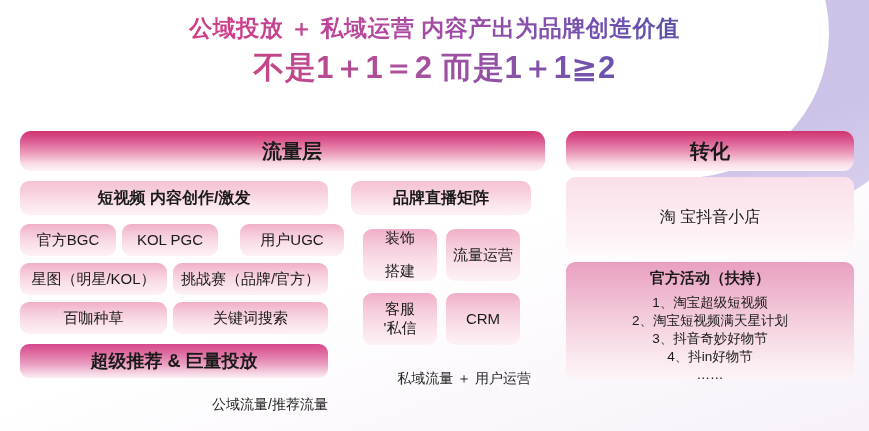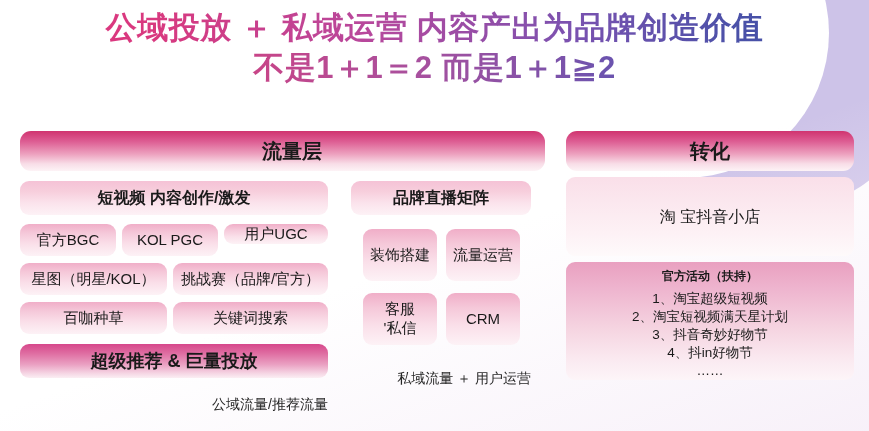--- a/index.html
+++ b/index.html
@@ -57,21 +57,21 @@
   }
   .title-line {
     font-weight: bold;
     letter-spacing: 0.5px;
     background-clip: text;
     -webkit-background-clip: text;
     color: transparent;
     white-space: nowrap;
   }
   #title-line-1 {
-    font-size: 31px;
+    font-size: 23px;
     line-height: 40px;
     background-image: linear-gradient(90deg,
         #e0357f 0%, #d8397f 18%, #b8489c 42%, #7a52b0 66%, #4a51a8 85%, #3b4fa3 100%);
   }
   #title-line-2 {
     font-size: 31px;
     line-height: 40px;
     background-image: linear-gradient(90deg,
         #e0357f 0%, #d4407f 22%, #a8509e 48%, #6c53ae 70%, #3b4fa3 100%);
   }
@@ -131,21 +131,21 @@
     white-space: nowrap;
   }
   .stack-line { display: block; }
   .list-line {
     display: block;
     font-size: 13.5px;
     line-height: 18px;
     color: #1a1a1a;
   }
   .panel-title {
-    font-size: 12px;
+    font-size: 15px;
     font-weight: bold;
     color: #1a1a1a;
   }
 </style>
 </head>
 <body>
 
 <div id="bg-deco">
   <div id="deco-circle-lavender"></div>
   <div id="deco-circle-white"></div>
@@ -156,35 +156,35 @@
   <div class="title-line" id="title-line-1">公域投放 ＋ 私域运营  内容产出为品牌创造价值</div>
   <div class="title-line" id="title-line-2">不是1＋1＝2  而是1＋1≧2</div>
 </div>
 
 <div class="pbox pbox--header" style="left:20px; top:131px; width:525px; height:40px;padding-left:19px;">流量层</div>
 
 <div class="pbox pbox--sub" style="left:20px; top:181px; width:308px; height:34px;">短视频 内容创作/激发</div>
 
 <div class="pbox pbox--item" style="left:20px; top:224px; width:96px; height:32px;">官方BGC</div>
 <div class="pbox pbox--item" style="left:122px; top:224px; width:96px; height:32px;">KOL PGC</div>
-<div class="pbox pbox--item" style="left:224px; top:224px; width:104px; height:20px;">用户UGC</div>
+<div class="pbox pbox--item" style="left:240px; top:224px; width:104px; height:32px;">用户UGC</div>
 
 <div class="pbox pbox--item" style="left:20px; top:263px; width:147px; height:32px;">星图（明星/KOL）</div>
 <div class="pbox pbox--item" style="left:173px; top:263px; width:155px; height:32px;">挑战赛（品牌/官方）</div>
 
 <div class="pbox pbox--item" style="left:20px; top:302px; width:147px; height:32px;">百咖种草</div>
 <div class="pbox pbox--item" style="left:173px; top:302px; width:155px; height:32px;">关键词搜索</div>
 
 <div class="pbox pbox--accent" style="left:20px; top:344px; width:308px; height:34px;">超级推荐 &amp; 巨量投放</div>
 
 <div class="plain-label" style="left:20px; top:396px; width:308px;">公域流量/推荐流量</div>
 
 <div class="pbox pbox--sub" style="left:351px; top:181px; width:180px; height:34px;">品牌直播矩阵</div>
 
-<div class="pbox pbox--item" style="left:363px; top:229px; width:74px; height:52px; flex-direction:row;">
+<div class="pbox pbox--item" style="left:363px; top:229px; width:74px; height:52px; flex-direction:column;justify-content:space-between;">
   <span class="stack-line">装饰</span>
   <span class="stack-line">搭建</span>
 </div>
 <div class="pbox pbox--item" style="left:446px; top:229px; width:74px; height:52px; flex-direction:row;">
   <span class="stack-line">流量</span>
   <span class="stack-line">运营</span>
 </div>
 <div class="pbox pbox--item" style="left:363px; top:293px; width:74px; height:52px; flex-direction:column;">
   <span class="stack-line">客服</span>
   <span class="stack-line">'私信</span>

